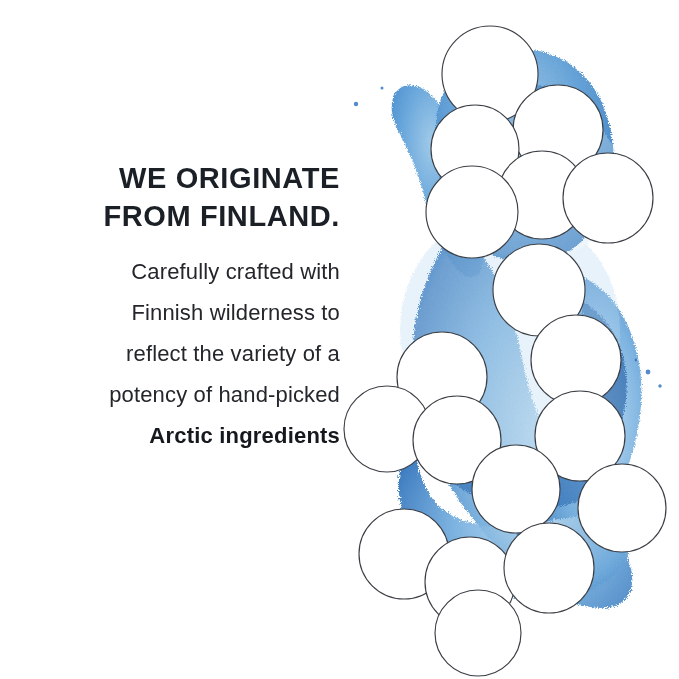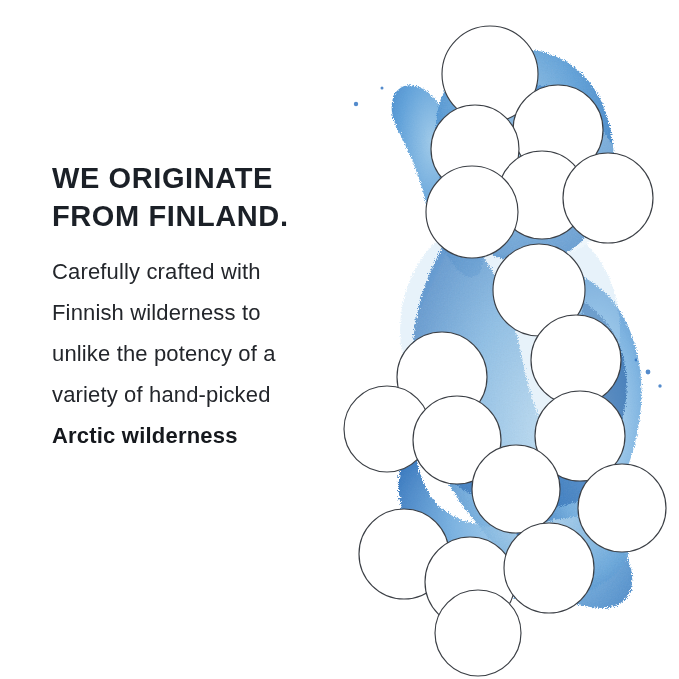--- a/index.html
+++ b/index.html
@@ -6,21 +6,21 @@
   body{
     width:679px;height:679px;overflow:hidden;
     background:#ffffff;
     font-family:"Liberation Sans","DejaVu Sans",sans-serif;
     position:relative;
   }
   #stage{position:absolute;inset:0;width:679px;height:679px;}
 
   
   #copy{
-    position:absolute;left:52px;top:160px;width:300px;
+    position:absolute;left:40px;top:160px;width:300px;text-align:right;
   }
   #headline{
     font-size:29px;line-height:1.30;
     font-weight:bold;letter-spacing:0.6px;
     color:#1b2027;margin:0 0 26px 0;white-space:pre-line;
   }
   .body-line{
     font-size:22px;line-height:1.0;color:#23262b;
     letter-spacing:0.15px;margin:0 0 19px 0;white-space:nowrap;
   }
@@ -37,23 +37,23 @@
 <body>
 
 <div id="stage">
 
   <div id="copy">
     <h1 id="headline">WE ORIGINATE
 FROM FINLAND.</h1>
     <div id="body-copy">
         <p class="body-line">Carefully crafted with</p>
         <p class="body-line">Finnish wilderness to</p>
-        <p class="body-line">unlike the potency of a</p>
-        <p class="body-line">variety of hand-picked</p>
-        <p class="body-line bold">Arctic wilderness</p>
+        <p class="body-line">reflect the variety of a</p>
+        <p class="body-line">potency of hand-picked</p>
+        <p class="body-line bold">Arctic ingredients</p>
       </div>
   </div>
 
   <div id="art">
     <svg viewBox="0 0 349 679" xmlns="http://www.w3.org/2000/svg">
       <defs>
 
         <radialGradient id="wcA" cx="45%" cy="30%" r="75%">
           <stop offset="0%" stop-color="#9cc8e8"></stop>
           <stop offset="48%" stop-color="#5d9fd8"></stop>

